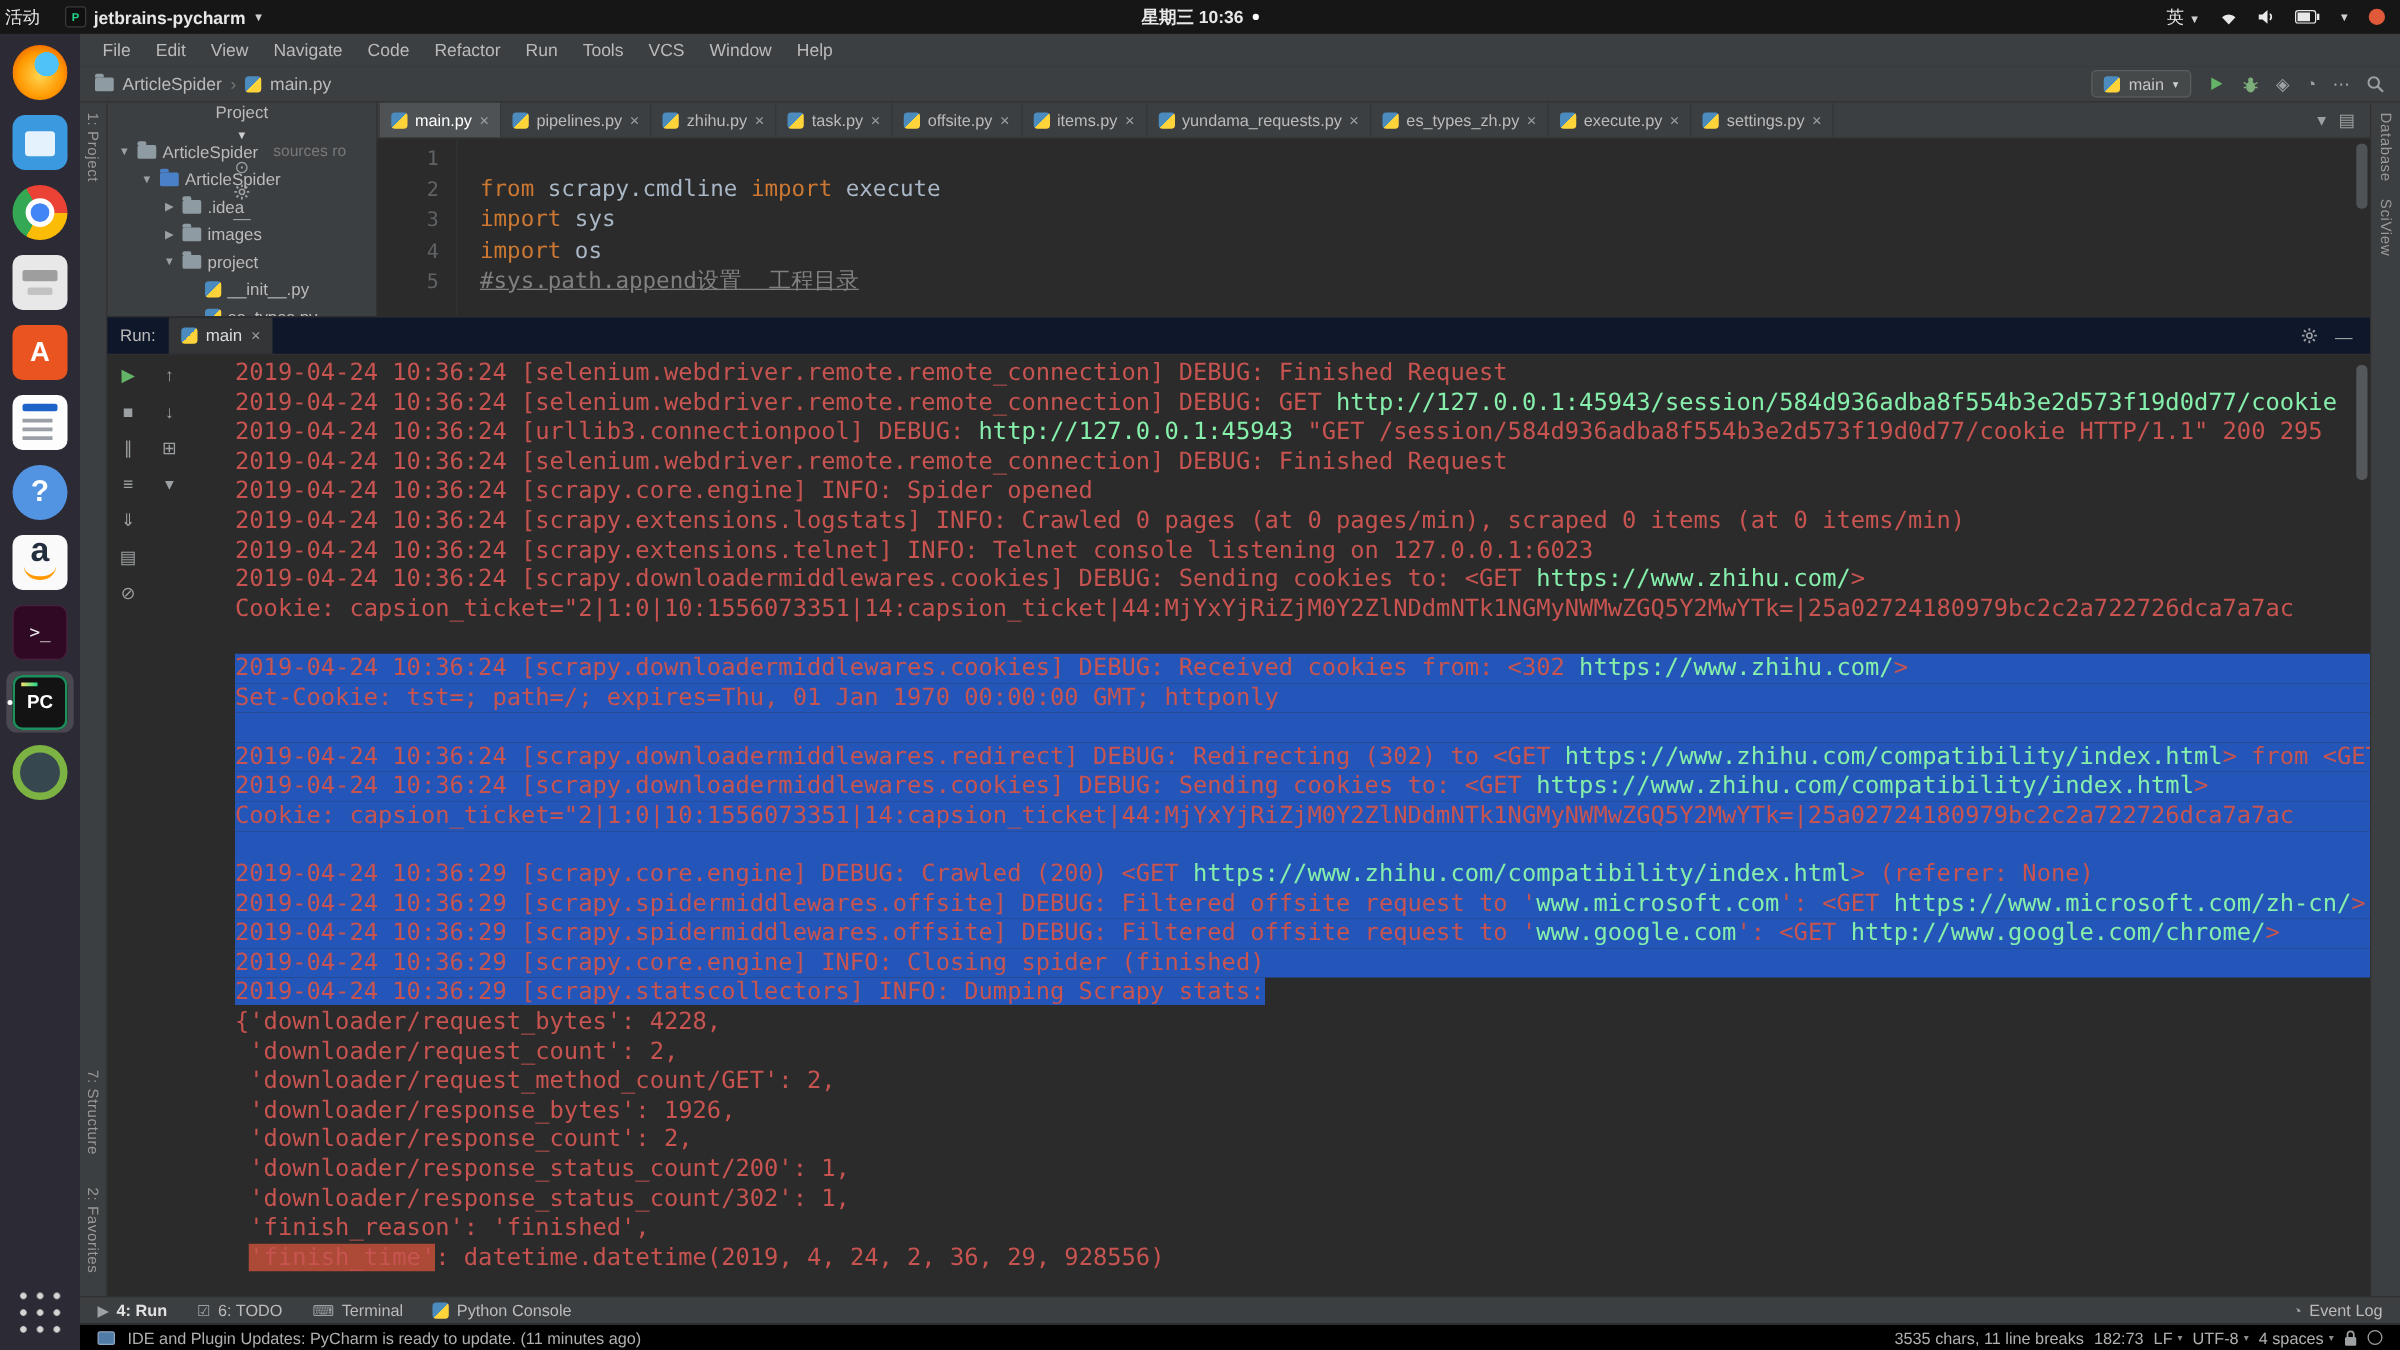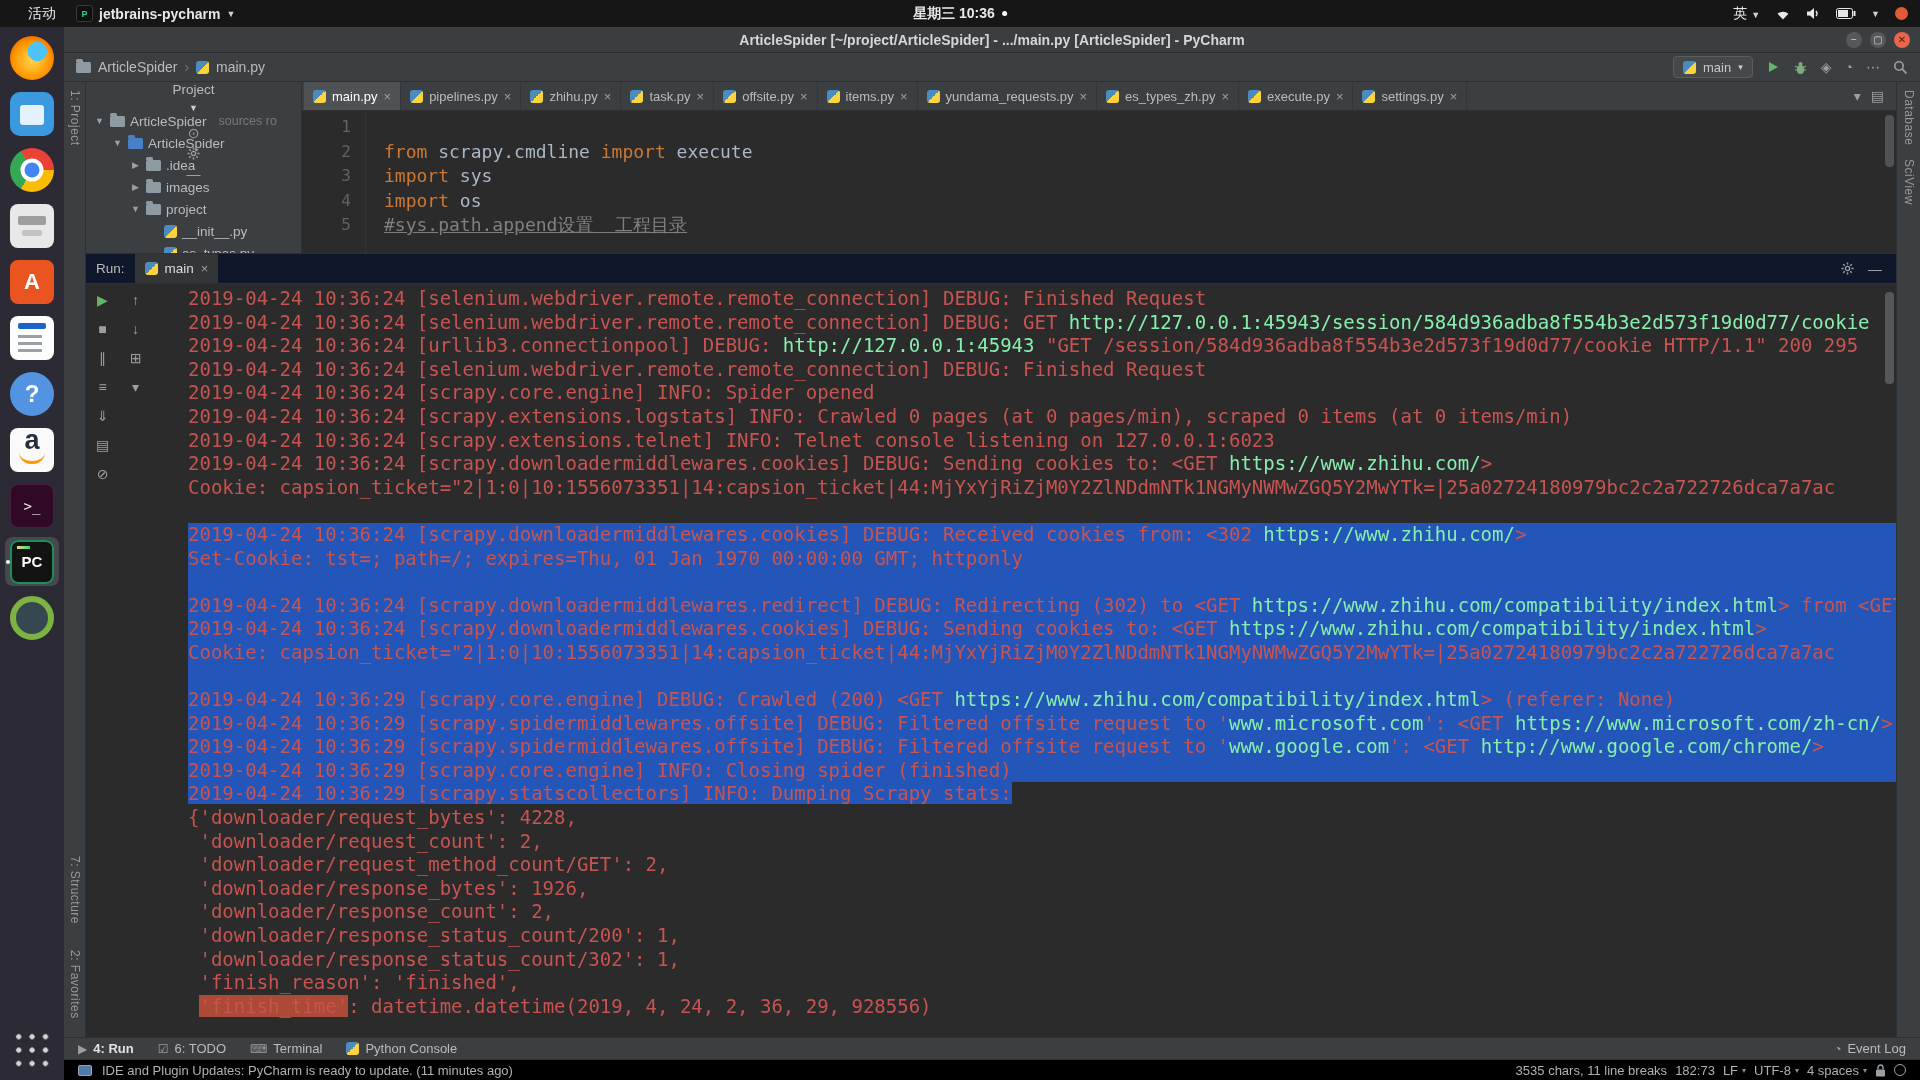--- a/index.html
+++ b/index.html
@@ -1,20 +1,20 @@
 <!DOCTYPE html>
 <html><head>
 <meta charset="utf-8">
 <style>
   *{box-sizing:border-box;margin:0;padding:0;}
   html,body{width:1920px;height:1080px;overflow:hidden;background:#2b2b2b;
     font-family:"Liberation Sans",sans-serif;}
   
   .ubar{height:27px;background:#161616;color:#e8e8e8;display:flex;align-items:center;position:relative;font-size:14px;}
-  .ubar-left{display:flex;align-items:center;gap:20px;padding-left:28px;}
+  .ubar-left{display:flex;align-items:center;gap:20px;padding-left:4px;}
   .appmenu{display:flex;align-items:center;gap:6px;font-weight:bold;}
   .appmenu-ico{width:17px;height:17px;border-radius:3px;background:#101010;border:1px solid #3a3a3a;
     color:#21d789;font-size:9px;font-weight:bold;display:flex;align-items:center;justify-content:center;}
   .caret{font-size:9px;color:#cfcfcf;}
   .ubar-center{position:absolute;left:50%;transform:translateX(-50%);display:flex;align-items:center;gap:7px;font-weight:bold;}
   .clock-dot{width:5px;height:5px;border-radius:50%;background:#fff;}
   .ubar-right{margin-left:auto;display:flex;align-items:center;gap:15px;padding-right:12px;}
   .rec-dot{width:13px;height:13px;border-radius:50%;background:#e05a3a;}
   
   .main{display:flex;height:1053px;}
@@ -216,29 +216,34 @@
         <div class="app-icon icon-pycharm"></div>
         <div class="run-dot"></div>
       </div>
       <div class="launch-item">
         <div class="app-icon icon-remmina"></div>
       </div>
       <div class="show-apps"></div>
     </div>
 
   <div class="ide">
-    <div class="titlebar">
-      <div class="title-text">ArticleSpider [~/project/ArticleSpider] - .../main.py [ArticleSpider] - PyCharm</div>
-      <div class="winbtns">
-        <span class="wbtn">−</span>
-        <span class="wbtn">▢</span>
-        <span class="wbtn close">✕</span>
-      </div>
-    </div>
-
+
+    <div class="menubar">
+        <span class="menu-item">File</span>
+        <span class="menu-item">Edit</span>
+        <span class="menu-item">View</span>
+        <span class="menu-item">Navigate</span>
+        <span class="menu-item">Code</span>
+        <span class="menu-item">Refactor</span>
+        <span class="menu-item">Run</span>
+        <span class="menu-item">Tools</span>
+        <span class="menu-item">VCS</span>
+        <span class="menu-item">Window</span>
+        <span class="menu-item">Help</span>
+      </div>
 
     <div class="navbar">
       <div class="crumb">
         <span class="folder-ico"></span>
         <span>ArticleSpider</span>
         <span class="crumb-sep">›</span>
         <span class="py-ico"></span>
         <span>main.py</span>
       </div>
       <div class="nav-right">

